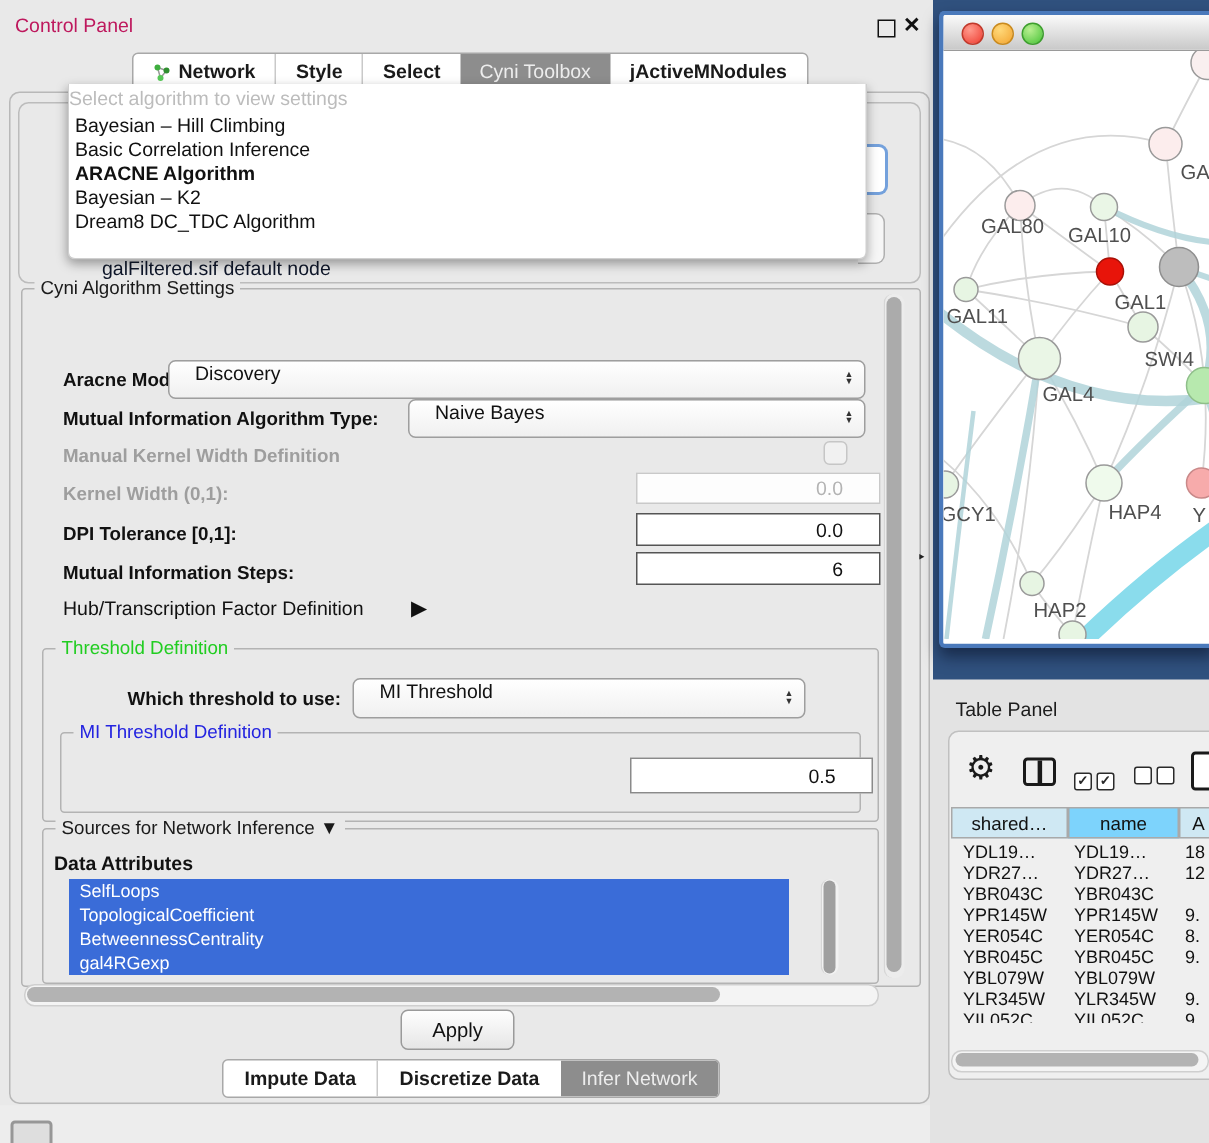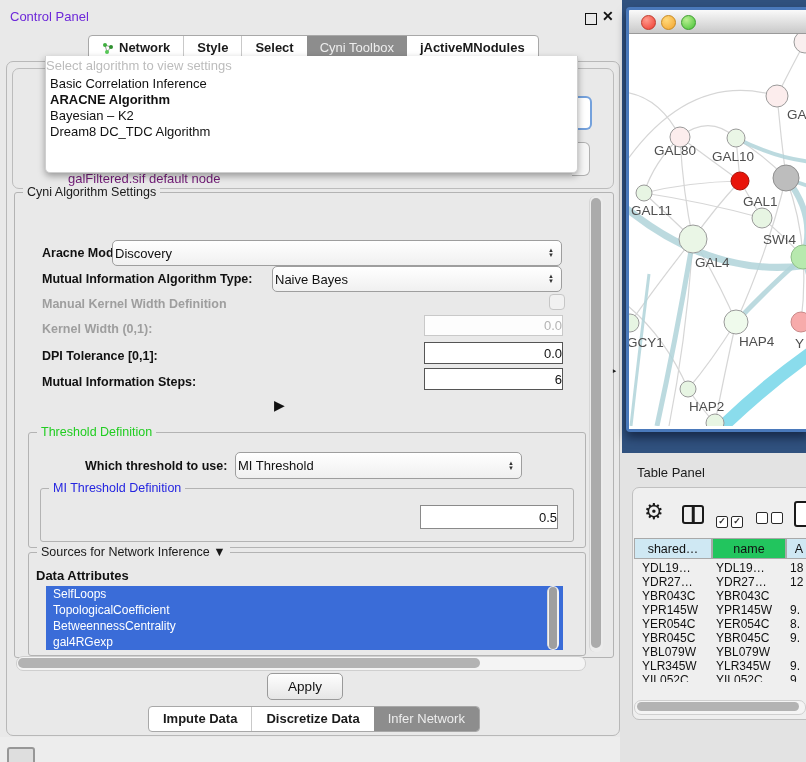--- a/index.html
+++ b/index.html
@@ -5,57 +5,57 @@
   html,body{margin:0;padding:0}
   body{position:relative;width:806px;height:762px;overflow:hidden;background:#ededed;
        font-family:"Liberation Sans",sans-serif;-webkit-font-smoothing:antialiased;}
   .abs{position:absolute}
   
   .desktop{left:620px;top:0;width:186px;height:455px;background:#30517e}
   .cp{left:0;top:0;width:622px;height:737px;background:#e9e9e9}
   .table-area{left:620px;top:453px;width:186px;height:309px;background:#e3e3e3}
   .bottom-strip{left:0;top:737px;width:806px;height:25px;background:#ededed}
   
-  .cp-title{left:10px;top:9px;font-size:13px;color:#6d28d9}
+  .cp-title{left:10px;top:9px;font-size:13px;color:#be185d}
   .float-btn{left:585px;top:13px;width:10px;height:10px;border:1.5px solid #111;background:transparent}
   .close-btn{left:602px;top:8px;font-size:14px;font-weight:bold;color:#111}
   .tabstrip{left:88px;top:35px;height:23px;display:flex;background:#fff;border:1px solid #a8a8a8;border-radius:4px;overflow:hidden}
   .tab{padding:0 13px;line-height:23px;font-size:13px;font-weight:600;color:#1a1a1a;display:flex;align-items:center;gap:5px;border-left:1px solid #c9c9c9}
   .tab:first-child{border-left:none}
   .tab.sel{background:#8d8d8d;color:#ededed;font-weight:400;border-left:none}
   .tab.sel + .tab{border-left:none}
   .content-box{left:6px;top:61px;width:612px;height:673px;border:1px solid #b8b8b8;border-radius:7px}
   .hidden-panel{left:12px;top:68px;width:600px;height:119px;border:1px solid #bcbcbc;border-radius:7px}
   .frag-combo1{left:574px;top:96px;width:16px;height:30px;background:#fff;border:2px solid #74a1dc;border-left:none;border-radius:0 6px 6px 0;z-index:2}
   .frag-combo2{left:572px;top:142px;width:17px;height:32px;background:#f6f6f6;border:1px solid #b0b0b0;border-left:none;border-radius:0 6px 6px 0;z-index:2}
-  .ghost-combo-text{left:68px;top:171px;font-size:13px;color:#701a75;z-index:1;white-space:nowrap}
+  .ghost-combo-text{left:68px;top:171px;font-size:13px;color:#0f172a;z-index:1;white-space:nowrap}
   
   .popup{left:45px;top:56px;width:531px;height:116px;background:#fff;border:1px solid #cfcfcf;border-top:none;
          border-radius:0 0 5px 5px;box-shadow:0 3px 7px rgba(0,0,0,.35);z-index:5}
   .popup-hint{height:20px;line-height:20px;text-align:left;font-size:13px;color:#bcbcbc}
   .popup-item{height:16px;line-height:16px;font-size:13px;color:#111;padding-left:4px;white-space:nowrap}
   .popup-item.bold{font-weight:bold}
   
   .grp{position:absolute;border:1px solid #b3b3b3;border-radius:3px}
   .leg{position:absolute;top:-8px;left:8px;background:#e9e9e9;padding:0 4px;font-size:12.5px;color:#1a1a1a;white-space:nowrap}
   .leg-blue{color:#2424e0}
   .leg-green{color:#21cd21}
   .lbl{position:absolute;font-size:12.5px;font-weight:bold;color:#111;white-space:nowrap}
   .lbl.dis{color:#9e9e9e}
   .plain{position:absolute;font-size:13px;color:#111;white-space:nowrap}
   .combo{position:absolute;background:linear-gradient(#ffffff,#f0f0f0);border:1px solid #9e9e9e;border-radius:5px;
-         font-size:13px;color:#111;padding-left:2px;display:flex;align-items:center}
+         font-size:13px;color:#111;padding-left:17px;display:flex;}
   .stepper{position:absolute;right:7px;top:50%;transform:translateY(-50%);display:flex;flex-direction:column;
            font-size:6px;line-height:5px;color:#333;letter-spacing:0}
   .fld{position:absolute;background:#fff;border:1px solid #555;font-size:13px;color:#111;text-align:right;
-       padding-right:0;display:flex;align-items:center;justify-content:flex-end}
+       padding-right:24px;display:flex;align-items:center;justify-content:flex-end}
   .fld.dis{border:1px solid #c9c9c9;color:#b3b3b3;background:#fdfdfd}
   .chk{position:absolute;width:14px;height:14px;border:1px solid #c6c6c6;border-radius:4px;background:#f1f1f1}
   
-  .attr-list{position:absolute;left:46px;top:586px;width:517px;background:#fff}
+  .attr-list{position:absolute;left:46px;top:586px;width:480px;background:#fff}
   .attr-item{height:16px;line-height:16px;background:#3a6cd8;color:#fff;font-size:12px;padding-left:7px}
   .vscroll{position:absolute;background:#ececec;border-left:1px solid #d6d6d6;border-radius:6px}
   .vthumb{position:absolute;background:#ababab;border-radius:5px}
   .hscroll{position:absolute;background:#f4f4f4;border:1px solid #cfcfcf;border-radius:7px}
   .hthumb{position:absolute;background:#b3b3b3;border-radius:5px}
   .apply-btn{left:267px;top:673px;width:74px;height:25px;background:linear-gradient(#fefefe,#e6e6e6);
              border:1px solid #9a9a9a;border-radius:5px;font-size:13.5px;color:#111;
              display:flex;align-items:center;justify-content:center}
   .bot-tabstrip{left:148px;top:706px;height:24px;display:flex;background:#fff;border:1px solid #a8a8a8;border-radius:4px;overflow:hidden}
   .bot-tab{padding:0 14px;line-height:24px;font-size:13px;font-weight:600;color:#1a1a1a;border-left:1px solid #c9c9c9}
@@ -79,21 +79,21 @@
   .gear{left:24px;top:46px;font-size:22px;color:#1a1a1a}
   .cols-icon{left:62px;top:52px;width:18px;height:15px;border:2.5px solid #1a1a1a;border-radius:3px}
   .cols-icon span{position:absolute;left:50%;top:0;bottom:0;width:2.5px;background:#1a1a1a;transform:translateX(-50%)}
   .cb{display:inline-block;width:10px;height:10px;border:1.5px solid #2a2a2a;border-radius:2px;font-size:9px;line-height:9px;
       text-align:center;color:#2a2a2a;font-weight:bold;margin-right:3px;background:#fff}
   .cb-group{position:absolute;top:57px}
   .doc-icon{left:174px;top:48px;width:18px;height:22px;border:2.5px solid #1a1a1a;border-radius:3px;background:#fff}
   .th{position:absolute;top:85px;height:21px;border:1px solid #a9a9a9;font-size:12.5px;color:#111;
       display:flex;align-items:center;justify-content:center;box-sizing:border-box}
   .th.hl{background:#cfe8f3}
-  .th.norm{background:#22c55e}
+  .th.norm{background:#7dd3fc}
   .trow{position:absolute;height:14px;font-size:12px;color:#111;white-space:nowrap}
   .tc1{position:absolute;left:22px}
   .tc2{position:absolute;left:96px}
   .tc3{position:absolute;left:170px}
   .rows-clip{position:absolute;left:14px;top:107px;width:172px;height:122px;overflow:hidden}
 </style>
 </head>
 <body>
 
 <div class="abs desktop"></div>
@@ -130,20 +130,21 @@
   </div>
 
   <div class="abs content-box"></div>
   <div class="abs hidden-panel"></div>
   <div class="abs frag-combo1"></div>
   <div class="abs frag-combo2"></div>
   <div class="abs ghost-combo-text">galFiltered.sif default node</div>
 
   <div class="abs popup">
     <div class="popup-hint">Select algorithm to view settings</div>
+    <div class="popup-item">Bayesian – Hill Climbing</div>
     <div class="popup-item">Basic Correlation Inference</div>
     <div class="popup-item bold">ARACNE Algorithm</div>
     <div class="popup-item">Bayesian – K2</div>
     <div class="popup-item">Dream8 DC_TDC Algorithm</div>
   </div>
 
   <div class="grp" style="left:14px;top:192px;width:598px;height:464px">
     <span class="leg">Cyni Algorithm Settings</span>
   </div>
 
@@ -169,20 +170,21 @@
   </div>
   <div class="lbl dis" style="left:42px;top:297px">Manual Kernel Width Definition</div>
   <div class="chk" style="left:549px;top:294px"></div>
   <div class="lbl dis" style="left:42px;top:322px">Kernel Width (0,1):</div>
   <div class="fld dis" style="left:424px;top:315px;width:137px;height:19px">0.0</div>
   <div class="lbl" style="left:42px;top:349px">DPI Tolerance [0,1]:</div>
   <div class="fld" style="left:424px;top:342px;width:137px;height:20px">0.0</div>
   <div class="lbl" style="left:42px;top:375px">Mutual Information Steps:</div>
   <div class="fld" style="left:424px;top:368px;width:137px;height:20px">6</div>
 
+  <div class="plain" style="left:42px;top:398px">Hub/Transcription Factor Definition</div>
   <div class="plain" style="left:274px;top:397px;font-size:14px">▶</div>
 
   <div class="grp" style="left:28px;top:432px;width:556px;height:114px">
     <span class="leg leg-green">Threshold Definition</span>
   </div>
   <div class="lbl" style="left:85px;top:459px">Which threshold to use:</div>
   <div class="combo" style="left:235px;top:452px;width:283px;height:25px">
     <span>MI Threshold</span>
     <span class="stepper">
         <span>▲</span>

